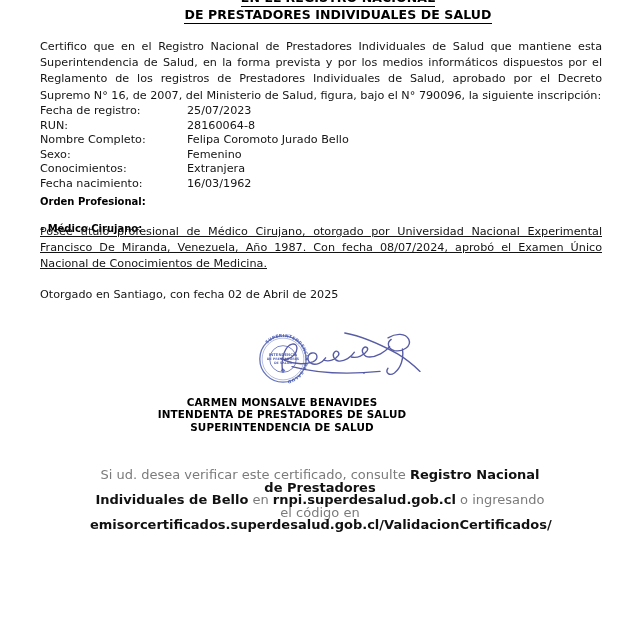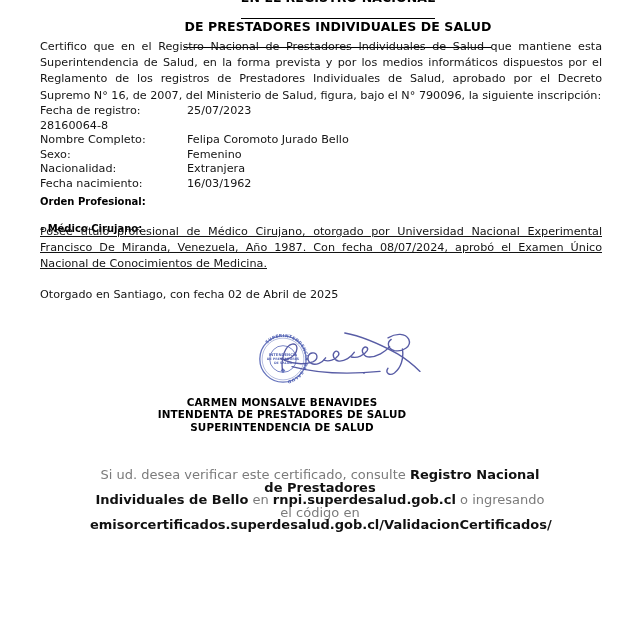--- a/index.html
+++ b/index.html
@@ -38,21 +38,21 @@
     font-size: 12.5px;
     font-weight: bold;
     letter-spacing: 0.1px;
     line-height: 16px;
     color: #000000;
     display: block;
   }
   .title-line span {
     display: inline-block;
     border-bottom: 1.6px solid #000000;
-    padding-bottom: 12px;
+    padding-bottom: 0px;
     margin-left: 36px;
   }
 
   
   .para {
     position: absolute;
     left: 40px;
     width: 562px;
     font-size: 11.2px;
     line-height: 16.2px;
@@ -177,32 +177,33 @@
   </div>
 
   <div class="para" id="intro-para">Certifico que en el Registro Nacional de Prestadores Individuales de Salud que mantiene esta Superintendencia de Salud, en la forma prevista y por los medios informáticos dispuestos por el Reglamento de los registros de Prestadores Individuales de Salud, aprobado por el Decreto Supremo N° 16, de 2007, del Ministerio de Salud, figura, bajo el N° 790096, la siguiente inscripción:</div>
 
   <div class="fields">
     <div class="field-row">
       <div class="field-label">Fecha de registro:</div>
       <div class="field-value">25/07/2023</div>
     </div>
     <div class="field-row">
+      <div class="field-label">RUN:</div>
       <div class="field-value">28160064-8</div>
     </div>
     <div class="field-row">
       <div class="field-label">Nombre Completo:</div>
       <div class="field-value">Felipa Coromoto Jurado Bello</div>
     </div>
     <div class="field-row">
       <div class="field-label">Sexo:</div>
       <div class="field-value">Femenino</div>
     </div>
     <div class="field-row">
-      <div class="field-label">Nacionalidad:</div>
+      <div class="field-label">Conocimientos:</div>
       <div class="field-value">Extranjera</div>
     </div>
     <div class="field-row">
       <div class="field-label">Fecha nacimiento:</div>
       <div class="field-value">16/03/1962</div>
     </div>
   </div>
 
   <div class="section-heading" id="orden-heading">Orden Profesional:</div>
   <div class="section-heading" id="orden-item-title">- Médico Cirujano:</div>

